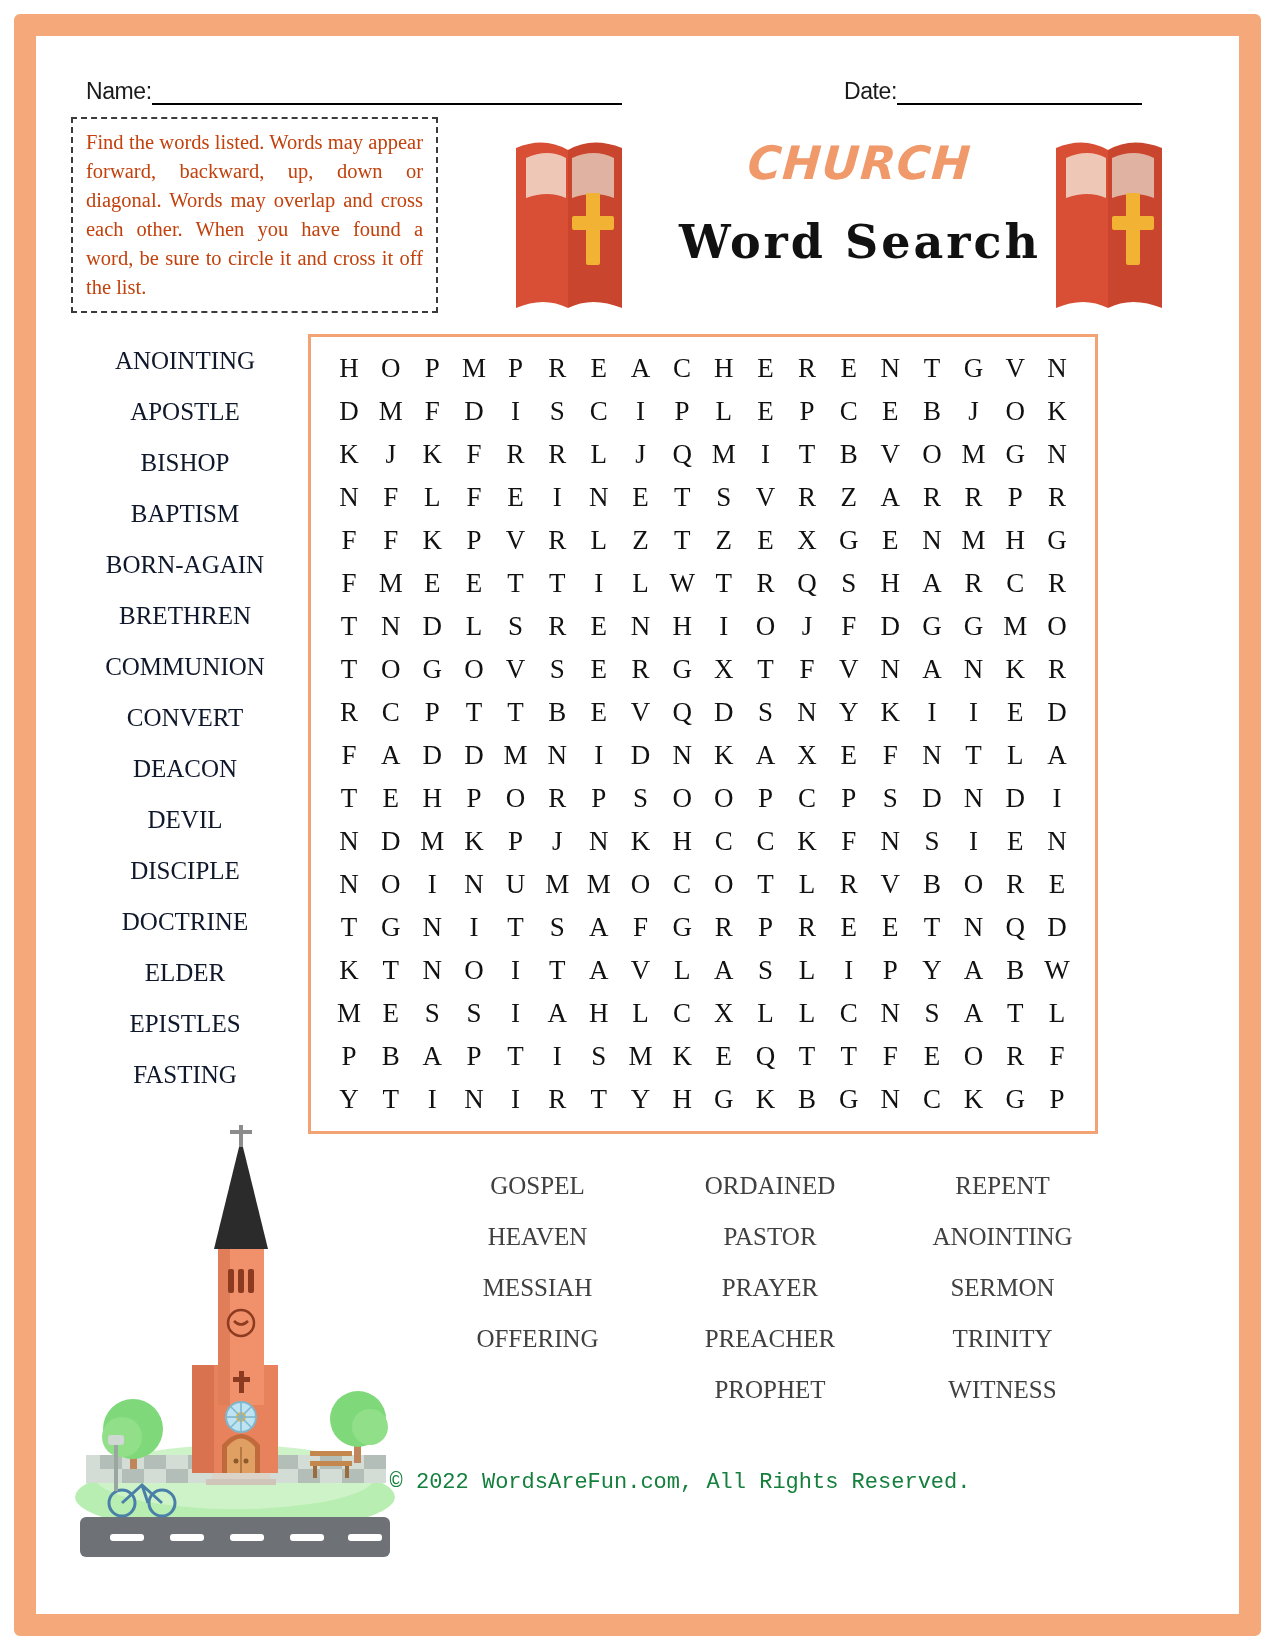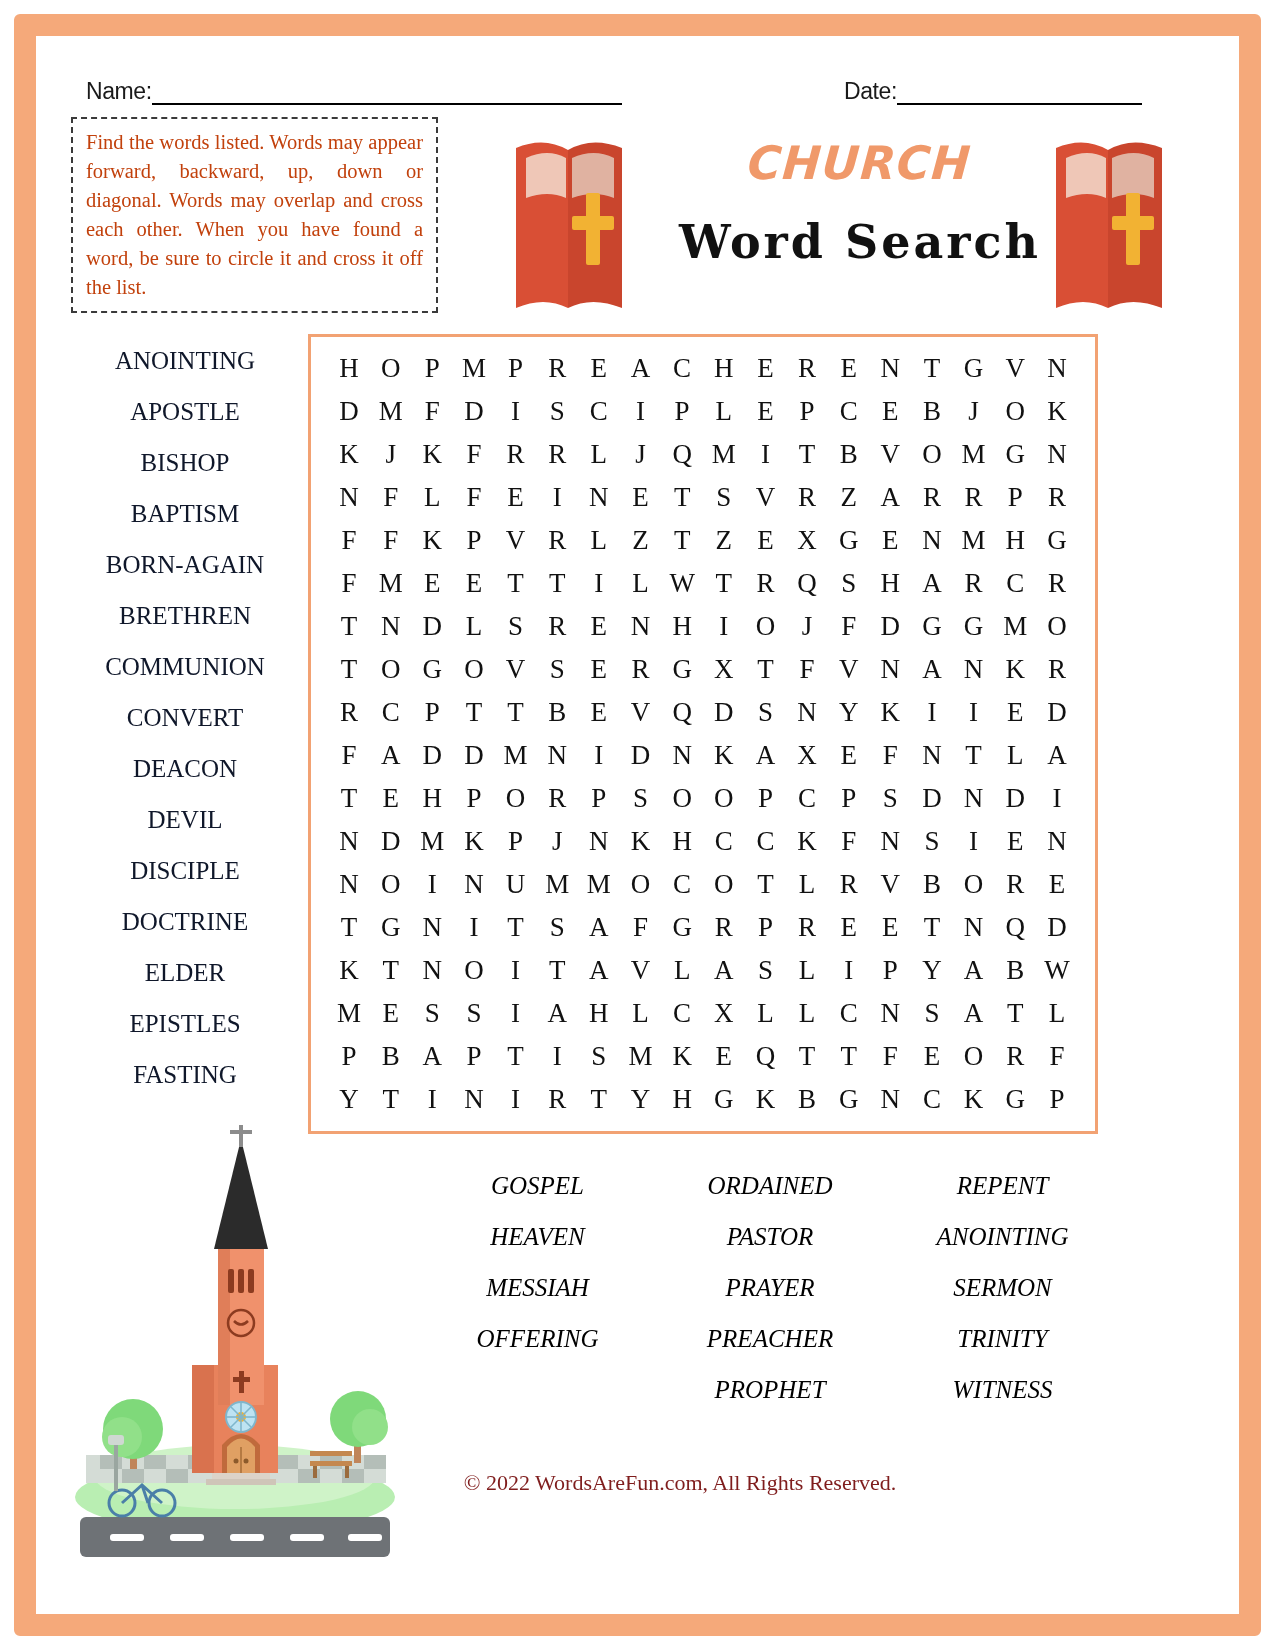--- a/index.html
+++ b/index.html
@@ -207,36 +207,35 @@
     display: flex;
     justify-content: space-between;
   }
   .wl-col {
     width: 215px;
     text-align: center;
   }
   .wl-col .word {
     font-family: "Liberation Serif", serif;
     font-size: 25px;
-    color: #000000;
+    color: #404040;
     line-height: 51px;
     white-space: nowrap;
-    font-style: italic;
   }
 
   
   .footer {
     position: absolute;
     left: 290px;
     top: 1430px;
     width: 700px;
     text-align: center;
-    font-family: Liberation Serif, serif;
+    font-family: Liberation Mono, monospace;
     font-size: 22px;
-    color: #7f1d1d;
+    color: #15803d;
   }
 
   
   .church-illustration {
     position: absolute;
     left: 30px;
     top: 1085px;
     width: 330px;
     height: 440px;
   }

